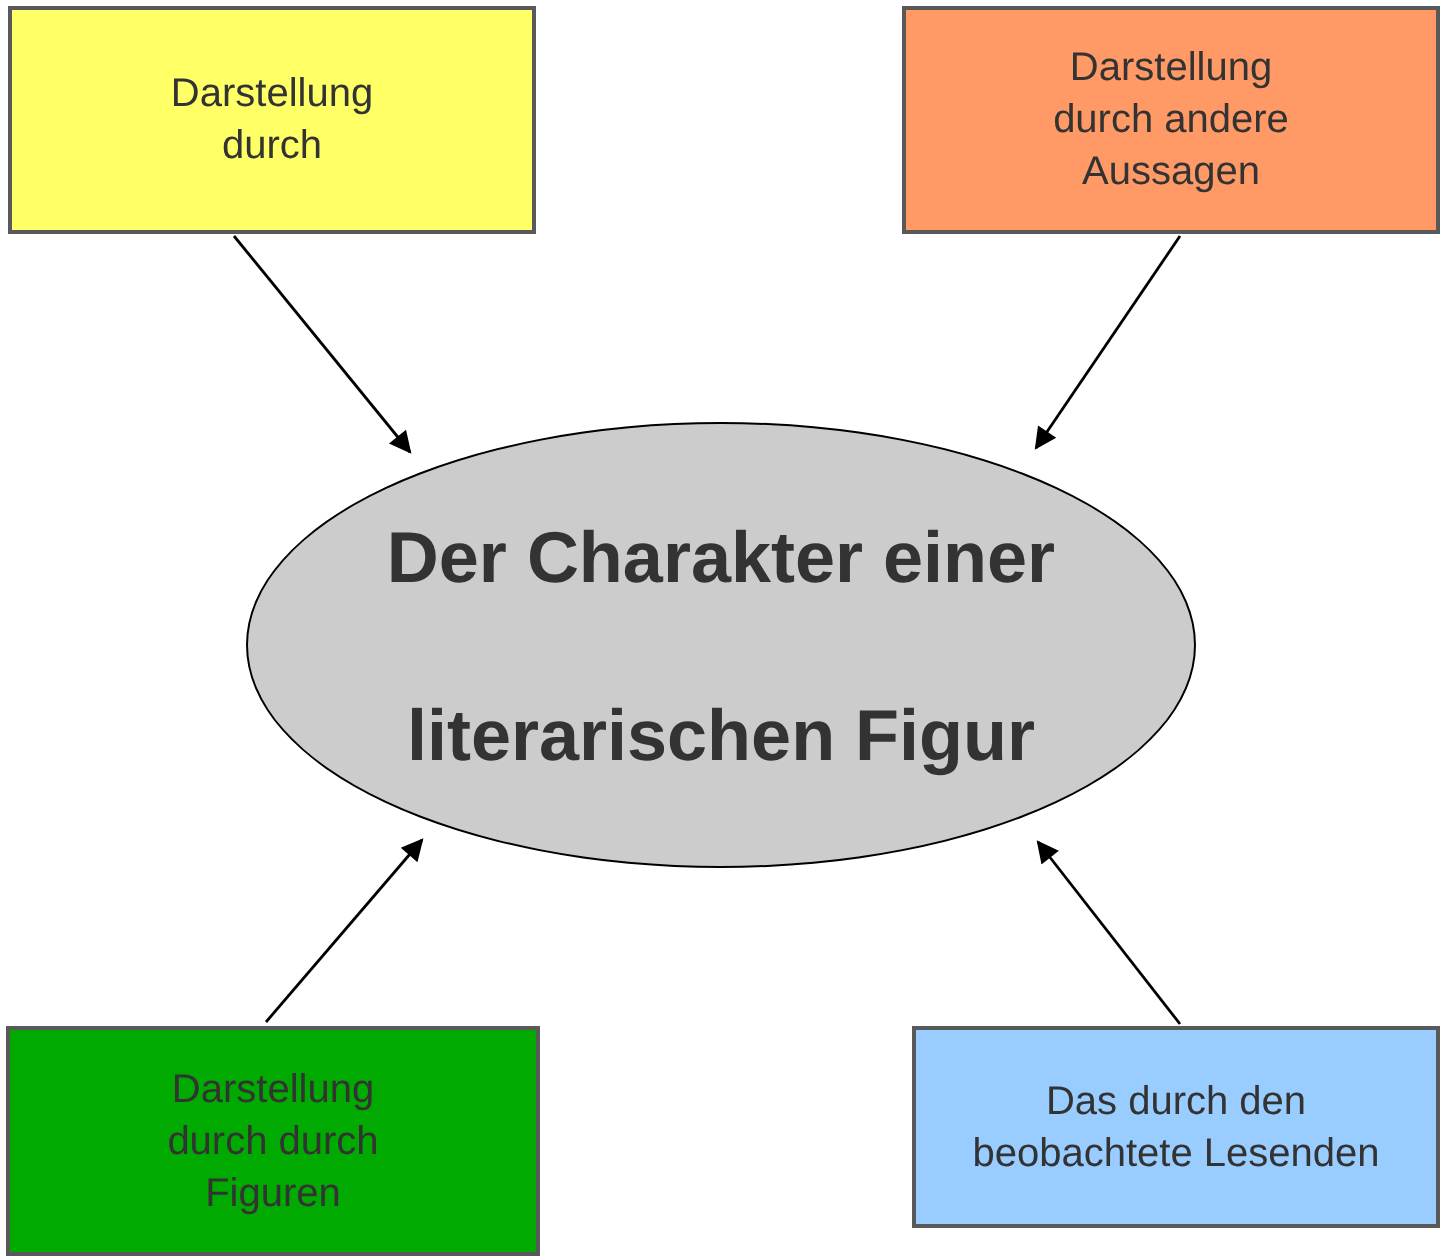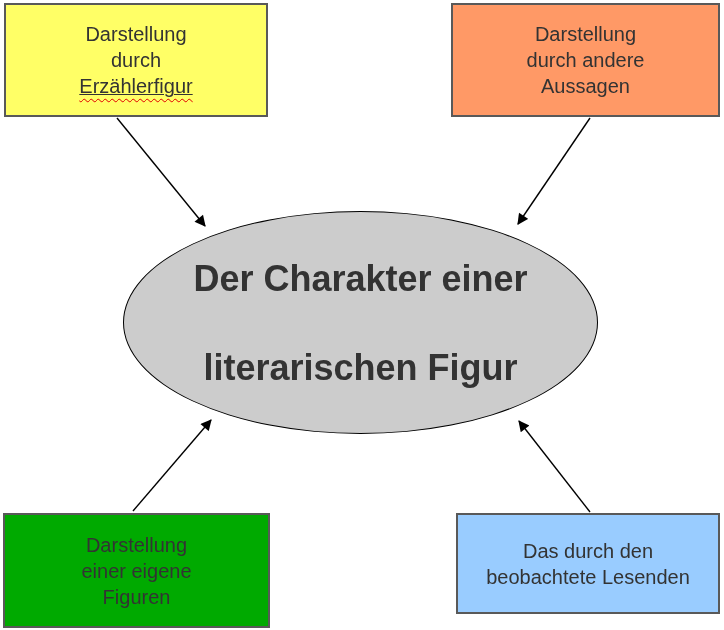--- a/index.html
+++ b/index.html
@@ -89,32 +89,31 @@
     </defs>
     <line x1="117" y1="118" x2="205" y2="226" marker-end="url(#ah)"></line>
     <line x1="590" y1="118" x2="518" y2="224" marker-end="url(#ah)"></line>
     <line x1="133" y1="511" x2="211" y2="420" marker-end="url(#ah)"></line>
     <line x1="590" y1="512" x2="519" y2="421" marker-end="url(#ah)"></line>
   </svg>
 
   <div class="node node-top-left">
     <div>Darstellung</div>
     <div>durch</div>
-    <div><span class="uline"><span class="squiggle">Erzählerfigur</span></span></div>
   </div>
 
   <div class="node node-top-right">
     <div>Darstellung</div>
     <div>durch andere</div>
     <div>Aussagen</div>
   </div>
 
   <div class="node node-bottom-left">
     <div>Darstellung</div>
-    <div>einer eigene</div>
+    <div>durch durch</div>
     <div>Figuren</div>
   </div>
 
   <div class="node node-bottom-right">
     <div>Das durch den</div>
     <div>beobachtete Lesenden</div>
   </div>
 
   <div class="center-ellipse">
     <div>Der Charakter einer</div>

